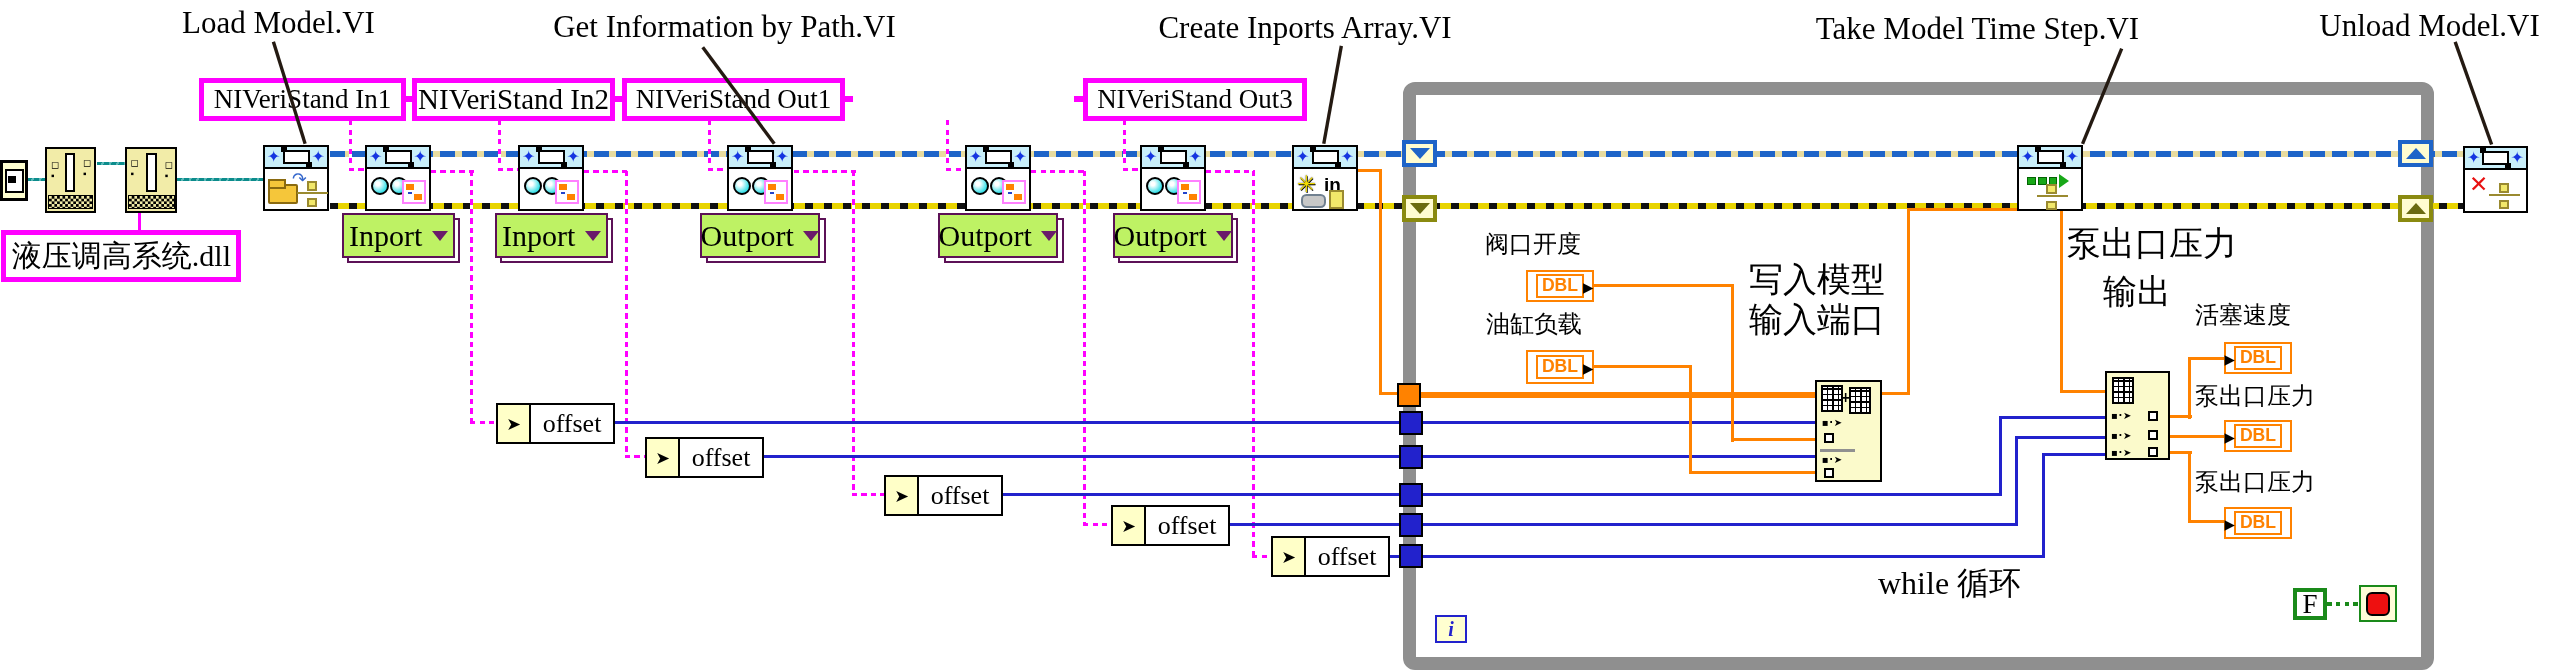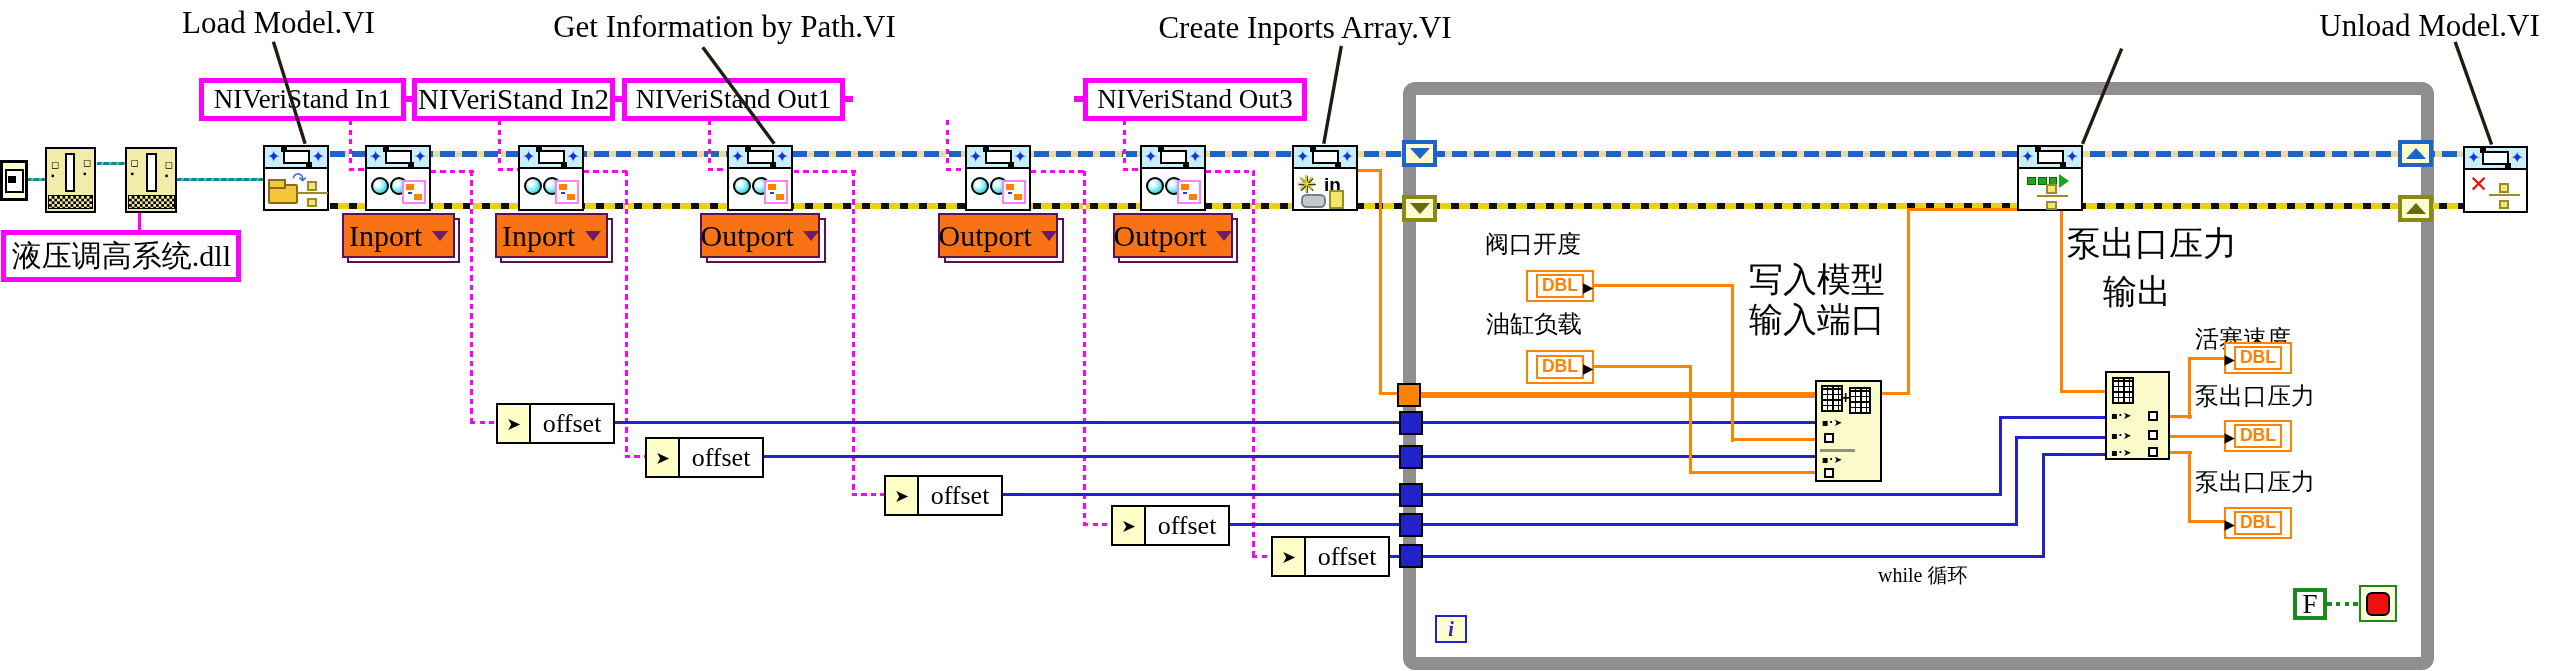--- a/index.html
+++ b/index.html
@@ -37,21 +37,21 @@
   .hier{position:absolute;width:31px;height:26px;}
   .hier:before{content:"";position:absolute;left:0;right:0;top:10.8px;height:2.7px;background:#9A8A30;}
   .hier i{position:absolute;left:9.5px;width:10.8px;height:9.5px;background:#F2E86A;border:2px solid #9A8A30;box-sizing:border-box;}
   .hier i.t{top:0;} .hier i.b{bottom:0;}
   .grid{position:absolute;width:17.6px;height:23px;border:2px solid #000;background-color:#fff;
         background-image:repeating-linear-gradient(90deg,transparent 0 4px,#000 4px 5.4px),
                          repeating-linear-gradient(0deg,transparent 0 4px,#000 4px 5.4px);}
   .term{position:absolute;font:600 10px "DejaVu Sans",sans-serif;letter-spacing:0.7px;}
   .sqw{position:absolute;width:10px;height:10px;border:2px solid #000;background:#fff;box-sizing:border-box;}
   .node{position:absolute;background:#FBFACB;border:2px solid #000;box-sizing:border-box;}
-  .ring{position:absolute;background:#f97316;border:2px solid #5C1157;box-sizing:border-box;
+  .ring{position:absolute;background:#bef264;border:2px solid #5C1157;box-sizing:border-box;
         display:flex;align-items:center;justify-content:center;gap:9.5px;font-size:30px;}
   .ringsh{position:absolute;background:#fff;border:2px solid #5C1157;box-sizing:border-box;}
   .ring .tri{width:0;height:0;border-left:8.8px solid transparent;border-right:8.8px solid transparent;border-top:10px solid #6A1B6A;}
   .offset{position:absolute;background:#fff;border:2px solid #000;box-sizing:border-box;display:flex;}
   .offset .cell{width:31px;background:#FFFFC8;border-right:2px solid #000;display:flex;align-items:center;justify-content:center;
                 font-size:17.6px;font-family:"DejaVu Sans",sans-serif;}
   .offset .txt{flex:1;display:flex;align-items:center;justify-content:center;font-size:26px;}
   .dbl{position:absolute;border:2.7px solid #FF8200;background:#fff;box-sizing:border-box;display:flex;align-items:center;justify-content:center;}
   .dbl .inner{border:2px solid #FF8200;padding:0 4px;font:bold 17.6px "Liberation Sans",sans-serif;color:#FF8200;background:#fff;line-height:1.1;}
   .dbl .nub{position:absolute;font-size:13.5px;color:#000;line-height:1;}
@@ -389,59 +389,62 @@
   <div class="node" style="left:2105px;top:371px;width:65px;height:89px;">
     <div class="grid" style="left:5.4px;top:4px;"></div>
     <div class="term" style="left:4px;top:37px;">▪·➤</div>
     <div class="sqw" style="left:41px;top:38px;"></div>
     <div class="term" style="left:4px;top:57px;">▪·➤</div>
     <div class="sqw" style="left:41px;top:57px;"></div>
     <div class="term" style="left:4px;top:74px;">▪·➤</div>
     <div class="sqw" style="left:41px;top:74px;"></div>
   </div>
 
-  <div class="cjk" style="left:2195px;top:299px;margin-top:24px;"><span>活塞速度</span></div>
+  <div class="cjk" style="left:2195px;top:299px;"><span>活塞速度</span></div>
   <div class="dbl" style="left:2224px;top:342px;width:68px;height:32px;border-width:2px;">
     <span class="nub" style="left:-1.4px;top:8.8px;">▶</span>
     <span class="inner">DBL</span>
     </div>
   <div class="cjk" style="left:2195px;top:380px;"><span>泵出口压力</span></div>
   <div class="dbl" style="left:2224px;top:420px;width:68px;height:32px;border-width:2px;">
     <span class="nub" style="left:-1.4px;top:8.8px;">▶</span>
     <span class="inner">DBL</span>
     </div>
   <div class="cjk" style="left:2195px;top:466px;"><span>泵出口压力</span></div>
   <div class="dbl" style="left:2224px;top:507px;width:68px;height:32px;border-width:2px;">
     <span class="nub" style="left:-1.4px;top:8.8px;">▶</span>
     <span class="inner">DBL</span>
     </div>
 
   <div class="abs" style="left:1435px;top:615px;width:32px;height:28px;border:2.7px solid #2222CC;background:#FFFFD0;box-sizing:border-box;
               display:flex;align-items:center;justify-content:center;font:italic bold 20px 'Liberation Serif',serif;color:#2222CC;">
     <span>i</span>
     </div>
-  <div class="cjk" style="left:1878px;top:562px;font-size:20px;"><span>while 循环</span></div>
+  <div class="cjk" style="left:1878px;top:562px;font-size:32px;"><span>while 循环</span></div>
   <div class="abs" style="left:2293px;top:588px;width:34px;height:32px;border:4px solid #1A8A1A;background:#fff;box-sizing:border-box;
               display:flex;align-items:center;justify-content:center;font-size:27px;">
     <span>F</span>
     </div>
   <div class="greenDot" style="left:2327px;top:602px;width:34px;"></div>
   <div class="abs" style="left:2359px;top:585px;width:38px;height:37px;border:2.7px solid #1A8A1A;background:#FFFCD8;box-sizing:border-box;
               display:flex;align-items:center;justify-content:center;">
     <span style="width:20px;height:20px;background:#EE1010;border:2.7px solid #000;border-radius:6px;display:block;"></span>
     </div>
 
   <div class="toplabel" style="left:155px;top:5.4px;width:247px;">
     <span>Load Model.VI</span>
     </div>
   <div class="toplabel" style="left:510px;top:8.8px;width:429px;">
     <span>Get Information by Path.VI</span>
     </div>
   <div class="toplabel" style="left:1121px;top:9.5px;width:368px;">
     <span>Create Inports Array.VI</span>
+    </div>
+  <div class="toplabel" style="left:1773px;top:10.8px;width:409px;">
+    <span>Take Model Time Step.VI</span>
     </div>
   <div class="toplabel" style="left:2291px;top:8px;width:277px;text-align:right;">
     <span>Unload Model.VI</span>
     </div>
 
   <svg class="overlay" width="2576" height="671" viewBox="0 0 3814 994">
     <line x1="404" y1="62" x2="451" y2="213" stroke="#241A12" stroke-width="5"></line>
     <line x1="1040" y1="70" x2="1146" y2="213" stroke="#241A12" stroke-width="5"></line>
     <line x1="1986" y1="68" x2="1960" y2="213" stroke="#241A12" stroke-width="5"></line>
     <line x1="3142" y1="72" x2="3084" y2="213" stroke="#241A12" stroke-width="5"></line>

